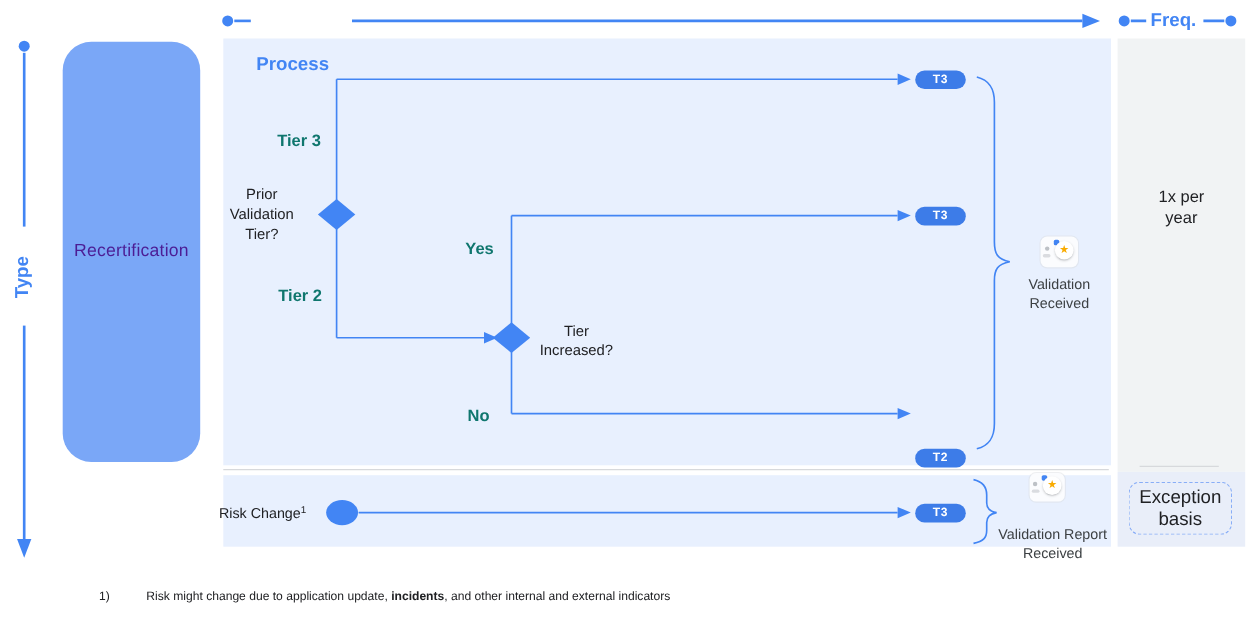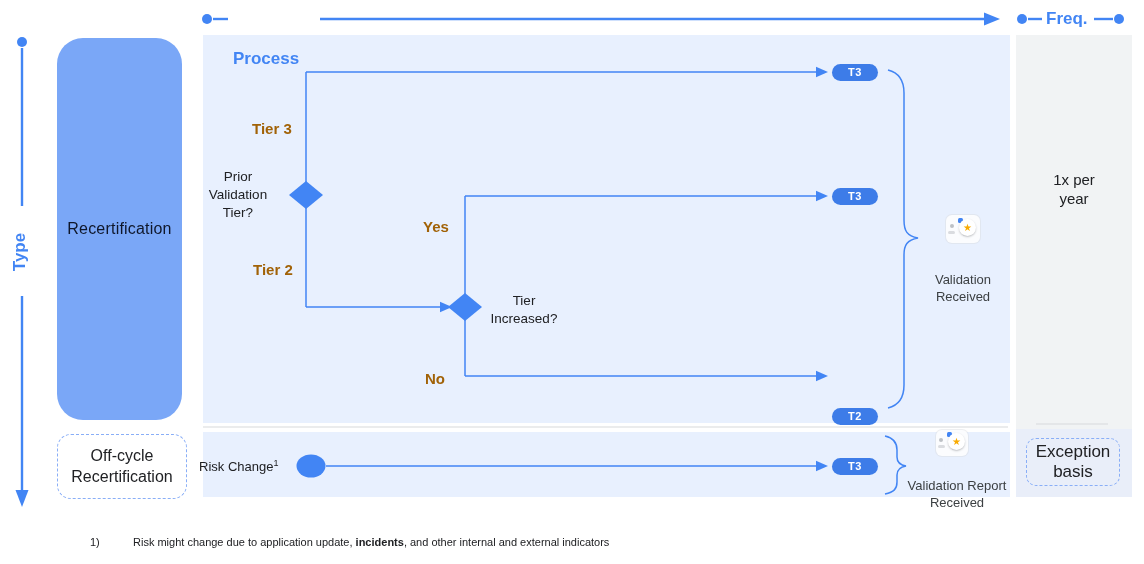--- a/index.html
+++ b/index.html
@@ -7,27 +7,27 @@
     position:relative;width:1144px;height:564px;background:#ffffff;
     font-family:"Liberation Sans","DejaVu Sans",sans-serif;color:#202124;overflow:hidden;
   }
   .panel{position:absolute;z-index:1;}
   .panel-blue{background:#e8f0fe;}
   .panel-gray{background:#f1f3f4;}
   .panel-periwinkle{background:#e9eef9;}
   svg.overlay{position:absolute;left:0;top:0;z-index:2;pointer-events:none;}
   .txt{position:absolute;z-index:3;line-height:1.32;}
   .axis-label{color:#4285f4;font-weight:bold;font-size:17px;z-index:3;position:absolute;}
-  .bold15{font-size:15px;font-weight:bold;color:#a16207;}
+  .bold15{font-size:15px;font-weight:bold;color:#0f766e;}
   .small{font-size:13.5px;color:#202124;text-align:center;}
   .cap{font-size:13px;color:#3c4043;text-align:center;line-height:1.32;}
   .recert-box{
     position:absolute;left:57px;top:38px;width:125px;height:382px;border-radius:26px;
     background:#7aa7f7;z-index:3;display:flex;align-items:center;justify-content:center;
-    color:#0f172a;font-size:16px;font-weight:500;letter-spacing:.2px;
+    color:#4c1d95;font-size:16px;font-weight:500;letter-spacing:.2px;
   }
   .dashed-box{
     position:absolute;z-index:3;border:1.6px dashed #89aef7;background:transparent;
     display:flex;align-items:center;justify-content:center;text-align:center;color:#202124;
   }
   .offcycle-box{left:57px;top:434px;width:128px;height:63px;border-radius:14px;
     font-size:16px;font-weight:500;line-height:1.28;background:#ffffff;}
   .exception-box{left:1026px;top:438px;width:92px;height:46px;border-radius:10px;
     font-size:17px;font-weight:500;line-height:1.2;}
   .pill{
@@ -111,44 +111,41 @@
     <line x1="1036" y1="424" x2="1108" y2="424" stroke="#d7d9dc" stroke-width="1.2"></line>
   </svg>
 
   <div class="axis-label" style="left:233px;top:9px;margin-top:40px;">Process</div>
   <div class="axis-label" style="left:1046px;top:9px;">Freq.</div>
   <div class="axis-label type-label">Type</div>
 
   <div class="recert-box">
     <span>Recertification</span>
   </div>
-  <div class="dashed-box offcycle-box">
-    <span>Off-cycle Recertification</span>
-  </div>
 
   <div class="txt bold15" style="left:252px;top:119px;">Tier 3</div>
   <div class="txt small" style="left:196px;top:168px;width:84px;">Prior Validation Tier?</div>
   <div class="txt bold15" style="left:253px;top:260px;">Tier 2</div>
   <div class="txt bold15" style="left:423px;top:217px;">Yes</div>
   <div class="txt small" style="left:480px;top:292px;width:88px;">Tier Increased?</div>
   <div class="txt bold15" style="left:425px;top:345px;margin-top:24px;">No</div>
 
   <div class="pill" style="left:832px;top:64px;">T3</div>
   <div class="pill" style="left:832px;top:188px;">T3</div>
   <div class="pill" style="left:832px;top:368px;margin-top:40px;">T2</div>
   <div class="pill" style="left:832px;top:458px;">T3</div>
 
   <div class="badge-icon" style="left:946px;top:215px;width:34px;height:28px;">
     <span class="dot-blue" style="left:12px;top:3px;"></span>
     <span class="dot-gray" style="left:4px;top:9px;"></span>
     <span class="dash-gray" style="left:2px;top:16px;"></span>
     <span class="ribbon" style="left:17px;top:15px;"></span>
     <span class="seal" style="left:13px;top:4px;">★</span>
   </div>
-  <div class="txt cap" style="left:914px;top:250px;width:98px;margin-top:21px;">Validation Received</div>
+  <div class="txt cap" style="left:914px;top:250px;width:98px;">Validation Received</div>
 
   <div class="txt" style="left:1038px;top:171px;width:72px;text-align:center;font-size:15px;line-height:1.25;z-index:3;">1x per year</div>
   <div class="dashed-box exception-box">
     <span>Exception basis</span>
   </div>
 
   <div class="txt" style="left:199px;top:458px;font-size:13px;z-index:3;">
     <span>Risk Change</span><sup>1</sup>
   </div>
   <div class="badge-icon" style="left:936px;top:430px;width:32px;height:26px;">

